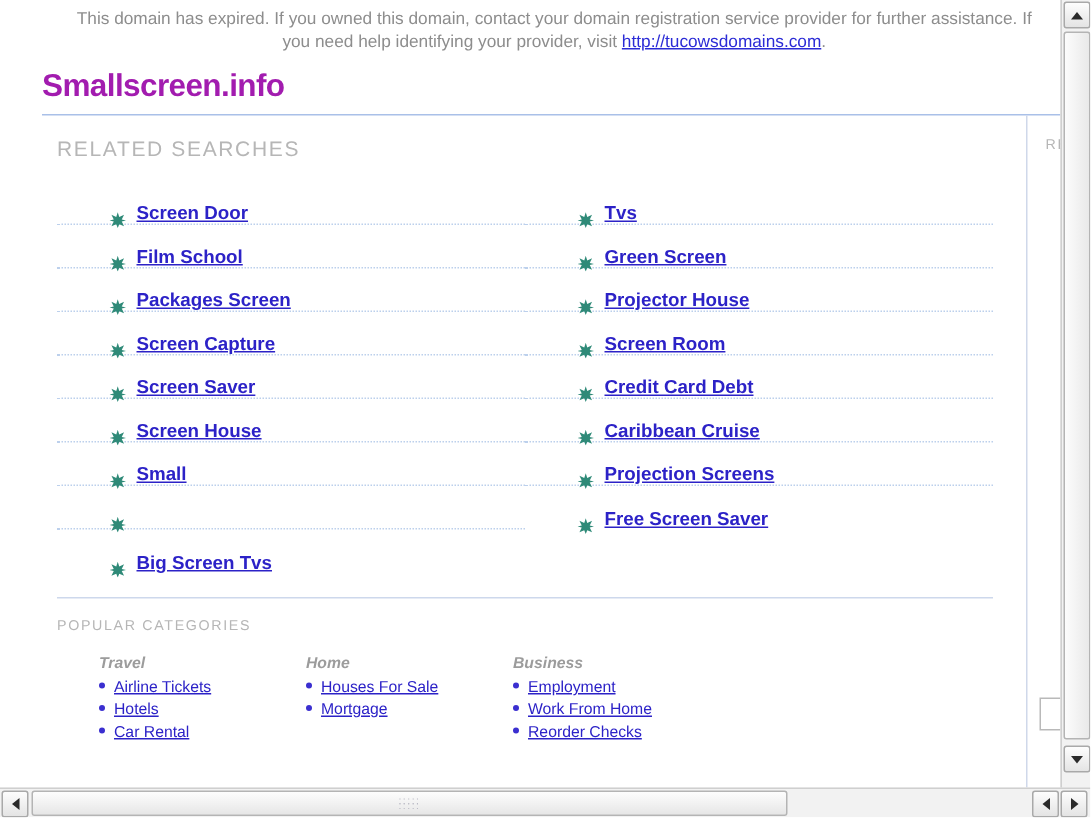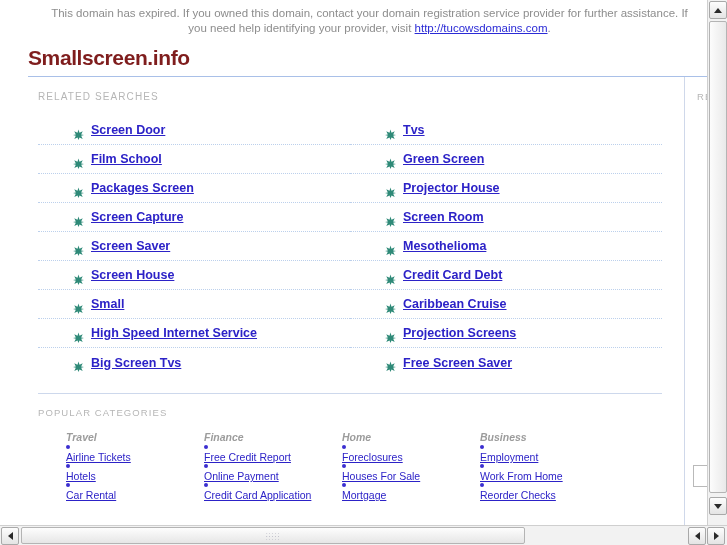--- a/index.html
+++ b/index.html
@@ -99,21 +99,21 @@
   .notice a {
     color: #2b2bd6;
     text-decoration: underline;
   }
 
   
   .title-wrap { padding: 5px 0 0 12px; }
   .site-title {
     font-size: 21px;
     font-weight: bold;
-    color: #7f1d1d;
+    color: #a21caf;
     letter-spacing: -0.4px;
     margin: 0;
   }
   .title-rule {
     margin: 6px 0 0 0;
     height: 1px;
     background: #a9c0e8;
     width: 691px;
   }
 
@@ -132,39 +132,39 @@
     flex: 1 1 auto;
     padding-top: 14px;
     border-left: 1px solid #cfd8ea;
     overflow: hidden;
     height: 460px;
     position: relative;
   }
 
   .section-label {
     color: #b6b6b6;
-    font-size: 10px;
+    font-size: 14px;
     letter-spacing: 1.1px;
     padding-left: 22px;
     text-transform: uppercase;
   }
 
   
   .searches {
     display: flex;
     padding: 14px 22px 0 22px;
     gap: 0;
   }
   .search-col {
     width: 50%;
     flex: 0 0 50%;
   }
   .search-item {
     display: flex;
-    align-items: center;
+    align-items: flex-end;
     border-bottom: 1px dotted #bcd0ec;
     height: 29px;
     padding-left: 35px;
   }
   .search-item:last-child { border-bottom: none; }
   .bullet-star {
     flex: 0 0 auto;
     width: 11px; height: 11px;
     margin-right: 7px;
     position: relative;
@@ -200,21 +200,20 @@
     color: #9c9c9c;
     font-size: 10.5px;
     font-weight: bold;
     margin-bottom: 4px;
     font-style: italic;
   }
   .cat-item {
     display: flex;
     align-items: baseline;
     margin-bottom: 3px;
-    flex-direction: column;
   }
   .cat-dot {
     flex: 0 0 auto;
     width: 4px; height: 4px;
     border-radius: 50%;
     background: #3b2fd0;
     margin-right: 6px;
     position: relative; top: -2px;
   }
   .cat-link {
@@ -330,21 +329,20 @@
               <div class="search-item">
                 <span class="bullet-star"><svg viewBox="0 0 12 12" width="11" height="11" aria-hidden="true">
                     <path d="M6 0.6 L7.1 4.0 L10.6 2.4 L8.9 5.9 L12 6.6 L8.9 7.3 L10.6 10.8 L7.1 9.2 L6 12 L4.9 9.2 L1.4 10.8 L3.1 7.3 L0 6.6 L3.1 5.9 L1.4 2.4 L4.9 4.0 Z" fill="#2f8a78"></path>
                   </svg></span>
                 <a class="search-link" href="#">Small</a>
               </div>
               <div class="search-item">
                 <span class="bullet-star"><svg viewBox="0 0 12 12" width="11" height="11" aria-hidden="true">
                     <path d="M6 0.6 L7.1 4.0 L10.6 2.4 L8.9 5.9 L12 6.6 L8.9 7.3 L10.6 10.8 L7.1 9.2 L6 12 L4.9 9.2 L1.4 10.8 L3.1 7.3 L0 6.6 L3.1 5.9 L1.4 2.4 L4.9 4.0 Z" fill="#2f8a78"></path>
                   </svg></span>
-                <a class="search-link" href="#">High Speed Internet Service</a>
               </div>
               <div class="search-item">
                 <span class="bullet-star"><svg viewBox="0 0 12 12" width="11" height="11" aria-hidden="true">
                     <path d="M6 0.6 L7.1 4.0 L10.6 2.4 L8.9 5.9 L12 6.6 L8.9 7.3 L10.6 10.8 L7.1 9.2 L6 12 L4.9 9.2 L1.4 10.8 L3.1 7.3 L0 6.6 L3.1 5.9 L1.4 2.4 L4.9 4.0 Z" fill="#2f8a78"></path>
                   </svg></span>
                 <a class="search-link" href="#">Big Screen Tvs</a>
               </div>
             </div>
           <div class="search-col" id="col-right">
               <div class="search-item">
@@ -363,26 +361,20 @@
                 <span class="bullet-star"><svg viewBox="0 0 12 12" width="11" height="11" aria-hidden="true">
                     <path d="M6 0.6 L7.1 4.0 L10.6 2.4 L8.9 5.9 L12 6.6 L8.9 7.3 L10.6 10.8 L7.1 9.2 L6 12 L4.9 9.2 L1.4 10.8 L3.1 7.3 L0 6.6 L3.1 5.9 L1.4 2.4 L4.9 4.0 Z" fill="#2f8a78"></path>
                   </svg></span>
                 <a class="search-link" href="#">Projector House</a>
               </div>
               <div class="search-item">
                 <span class="bullet-star"><svg viewBox="0 0 12 12" width="11" height="11" aria-hidden="true">
                     <path d="M6 0.6 L7.1 4.0 L10.6 2.4 L8.9 5.9 L12 6.6 L8.9 7.3 L10.6 10.8 L7.1 9.2 L6 12 L4.9 9.2 L1.4 10.8 L3.1 7.3 L0 6.6 L3.1 5.9 L1.4 2.4 L4.9 4.0 Z" fill="#2f8a78"></path>
                   </svg></span>
                 <a class="search-link" href="#">Screen Room</a>
-              </div>
-              <div class="search-item">
-                <span class="bullet-star"><svg viewBox="0 0 12 12" width="11" height="11" aria-hidden="true">
-                    <path d="M6 0.6 L7.1 4.0 L10.6 2.4 L8.9 5.9 L12 6.6 L8.9 7.3 L10.6 10.8 L7.1 9.2 L6 12 L4.9 9.2 L1.4 10.8 L3.1 7.3 L0 6.6 L3.1 5.9 L1.4 2.4 L4.9 4.0 Z" fill="#2f8a78"></path>
-                  </svg></span>
-                <a class="search-link" href="#">Mesothelioma</a>
               </div>
               <div class="search-item">
                 <span class="bullet-star"><svg viewBox="0 0 12 12" width="11" height="11" aria-hidden="true">
                     <path d="M6 0.6 L7.1 4.0 L10.6 2.4 L8.9 5.9 L12 6.6 L8.9 7.3 L10.6 10.8 L7.1 9.2 L6 12 L4.9 9.2 L1.4 10.8 L3.1 7.3 L0 6.6 L3.1 5.9 L1.4 2.4 L4.9 4.0 Z" fill="#2f8a78"></path>
                   </svg></span>
                 <a class="search-link" href="#">Credit Card Debt</a>
               </div>
               <div class="search-item">
                 <span class="bullet-star"><svg viewBox="0 0 12 12" width="11" height="11" aria-hidden="true">
                     <path d="M6 0.6 L7.1 4.0 L10.6 2.4 L8.9 5.9 L12 6.6 L8.9 7.3 L10.6 10.8 L7.1 9.2 L6 12 L4.9 9.2 L1.4 10.8 L3.1 7.3 L0 6.6 L3.1 5.9 L1.4 2.4 L4.9 4.0 Z" fill="#2f8a78"></path>
@@ -417,40 +409,21 @@
               <div class="cat-item">
                 <span class="cat-dot"></span>
                 <a class="cat-link" href="#">Hotels</a>
               </div>
               <div class="cat-item">
                 <span class="cat-dot"></span>
                 <a class="cat-link" href="#">Car Rental</a>
               </div>
             </div>
             <div class="cat-col">
-              <div class="cat-head">Finance</div>
-              <div class="cat-item">
-                <span class="cat-dot"></span>
-                <a class="cat-link" href="#">Free Credit Report</a>
-              </div>
-              <div class="cat-item">
-                <span class="cat-dot"></span>
-                <a class="cat-link" href="#">Online Payment</a>
-              </div>
-              <div class="cat-item">
-                <span class="cat-dot"></span>
-                <a class="cat-link" href="#">Credit Card Application</a>
-              </div>
-            </div>
-            <div class="cat-col">
               <div class="cat-head">Home</div>
-              <div class="cat-item">
-                <span class="cat-dot"></span>
-                <a class="cat-link" href="#">Foreclosures</a>
-              </div>
               <div class="cat-item">
                 <span class="cat-dot"></span>
                 <a class="cat-link" href="#">Houses For Sale</a>
               </div>
               <div class="cat-item">
                 <span class="cat-dot"></span>
                 <a class="cat-link" href="#">Mortgage</a>
               </div>
             </div>
             <div class="cat-col">

